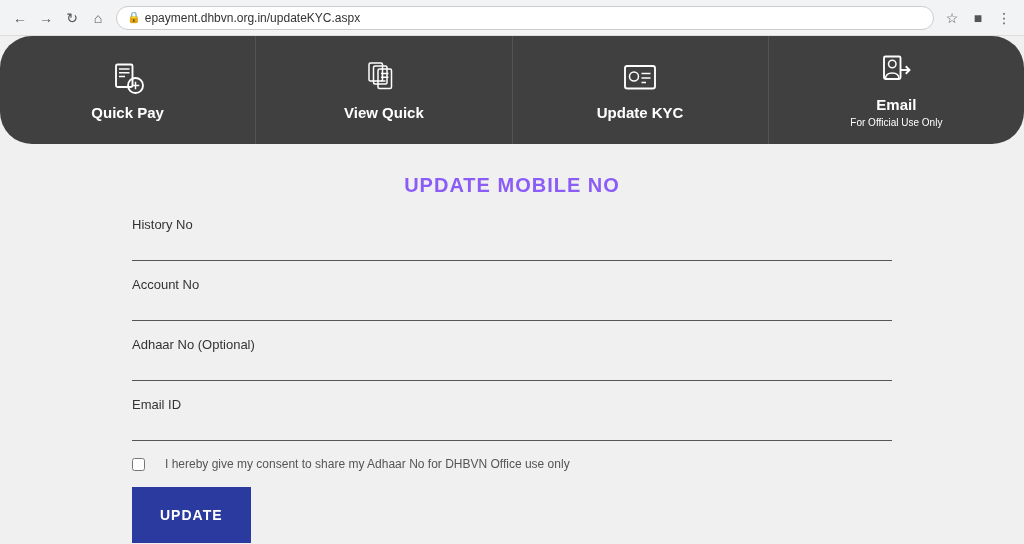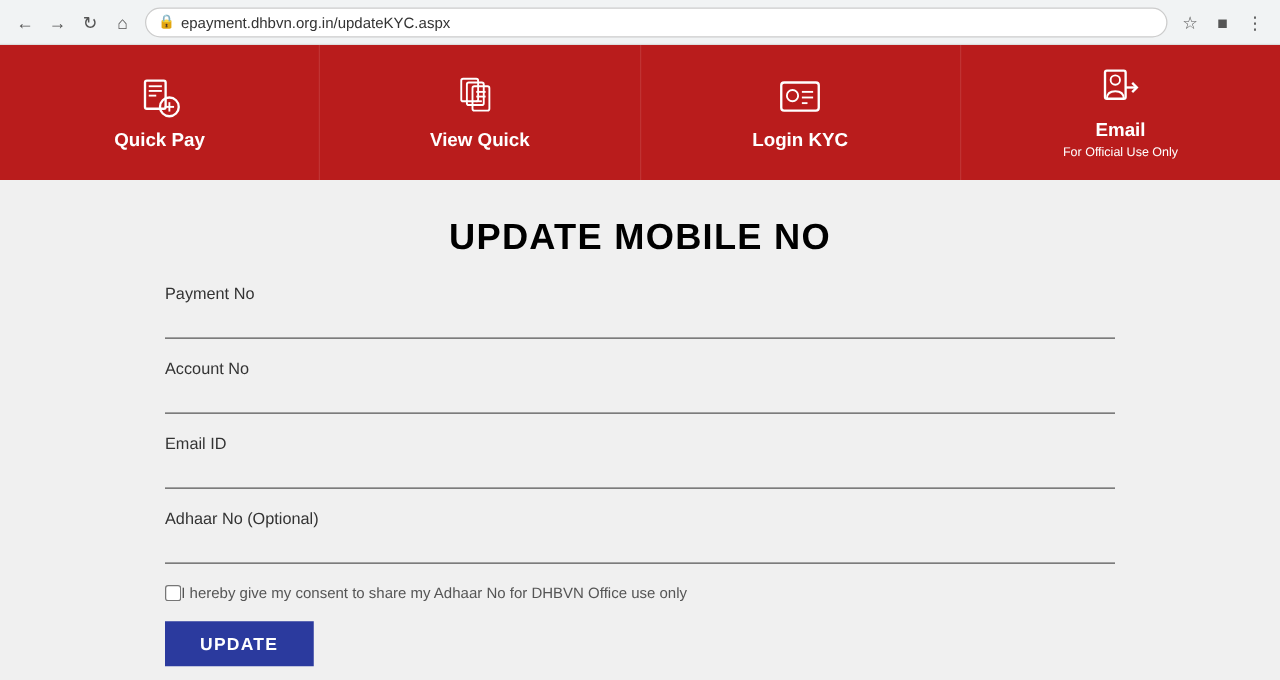--- a/index.html
+++ b/index.html
@@ -42,25 +42,26 @@
       padding: 0 10px;
       font-size: 12px;
       color: #333;
     }
     .lock-icon { color: #555; margin-right: 4px; font-size: 11px; }
     .browser-actions { display: flex; gap: 6px; align-items: center; }
     .browser-action-btn { width: 20px; height: 20px; display: flex; align-items: center; justify-content: center; color: #555; font-size: 14px; }
 
     
     .nav-bar {
-      background: #b91c1c;
+      background: #404040;
       display: flex;
       align-items: stretch;
       height: 108px;
       padding: 0;
+      border-radius: 32px;
     }
     .nav-item {
       flex: 1;
       display: flex;
       flex-direction: column;
       align-items: center;
       justify-content: center;
       color: white;
       cursor: pointer;
       padding: 12px 8px;
@@ -93,23 +94,23 @@
 
     .form-container {
       background: #f0f0f0;
       max-width: 820px;
       margin: 0 auto;
       padding: 10px 30px 20px 30px;
     }
 
     .page-title {
       text-align: center;
-      font-size: 29px;
+      font-size: 20px;
       font-weight: bold;
-      color: #000000;
+      color: #8b5cf6;
       margin-bottom: 20px;
       letter-spacing: 1px;
     }
 
     .form-group {
       margin-bottom: 16px;
     }
     .form-label {
       display: block;
       font-size: 13px;
@@ -123,35 +124,35 @@
       background: transparent;
       padding: 4px 0;
       font-size: 14px;
       outline: none;
       color: #333;
     }
 
     .consent-row {
       display: flex;
       align-items: center;
-      gap: 0;
+      gap: 20px;
       margin-bottom: 16px;
       margin-top: 4px;
     }
     .consent-checkbox { cursor: pointer; }
     .consent-text {
       font-size: 12px;
       color: #555;
     }
 
     .update-btn {
       background: #2b3a9e;
       color: white;
       border: none;
-      padding: 10px 28px;
+      padding: 20px 28px;
       font-size: 14px;
       font-weight: bold;
       cursor: pointer;
       letter-spacing: 1px;
       text-align: right;
     }
   </style>
 </head>
 <body>
 
@@ -202,21 +203,21 @@
 
 
   <div class="nav-item">
     <svg class="nav-svg" viewBox="0 0 48 48" xmlns="http://www.w3.org/2000/svg">
       <rect x="4" y="8" width="40" height="30" rx="3" fill="none" stroke="white" stroke-width="2.5"></rect>
       <circle cx="16" cy="22" r="6" fill="none" stroke="white" stroke-width="2"></circle>
       <line x1="26" y1="18" x2="38" y2="18" stroke="white" stroke-width="2"></line>
       <line x1="26" y1="24" x2="38" y2="24" stroke="white" stroke-width="2"></line>
       <line x1="26" y1="30" x2="32" y2="30" stroke="white" stroke-width="2"></line>
     </svg>
-    <span class="nav-label">Login KYC</span>
+    <span class="nav-label">Update KYC</span>
   </div>
 
   <div class="nav-item">
     <svg class="nav-svg" viewBox="0 0 48 48" xmlns="http://www.w3.org/2000/svg">
       <rect x="8" y="6" width="22" height="30" rx="2" fill="none" stroke="white" stroke-width="2.5"></rect>
       <line x1="30" y1="24" x2="42" y2="24" stroke="white" stroke-width="2.5"></line>
       <polyline points="37,19 42,24 37,29" fill="none" stroke="white" stroke-width="2.5"></polyline>
       <circle cx="19" cy="16" r="5" fill="none" stroke="white" stroke-width="2"></circle>
       <path d="M10 36 Q10 28 19 28 Q28 28 28 36" fill="none" stroke="white" stroke-width="2"></path>
     </svg>
@@ -224,39 +225,39 @@
     <span class="nav-sublabel">For Official Use Only</span>
   </div>
 </nav>
 
 <div class="main-content">
   <div class="form-container">
     <h1 class="page-title">UPDATE MOBILE NO</h1>
 
     
     <div class="form-group">
-      <label class="form-label">Payment No</label>
+      <label class="form-label">History No</label>
       <input type="text" class="form-input" style="">
     </div>
 
     
     <div class="form-group">
       <label class="form-label">Account No</label>
       <input type="text" class="form-input" style="">
     </div>
 
     
     <div class="form-group">
+      <label class="form-label">Adhaar No (Optional)</label>
+      <input type="text" class="form-input" style="">
+    </div>
+
+    
+    <div class="form-group">
       <label class="form-label">Email ID</label>
-      <input type="text" class="form-input" style="">
-    </div>
-
-    
-    <div class="form-group">
-      <label class="form-label">Adhaar No (Optional)</label>
       <input type="text" class="form-input" style="">
     </div>
 
     
     <div class="consent-row">
       <input type="checkbox" class="consent-checkbox" style="">
       <span class="consent-text">I hereby give my consent to share my Adhaar No for DHBVN Office use only</span>
     </div>
 
     

